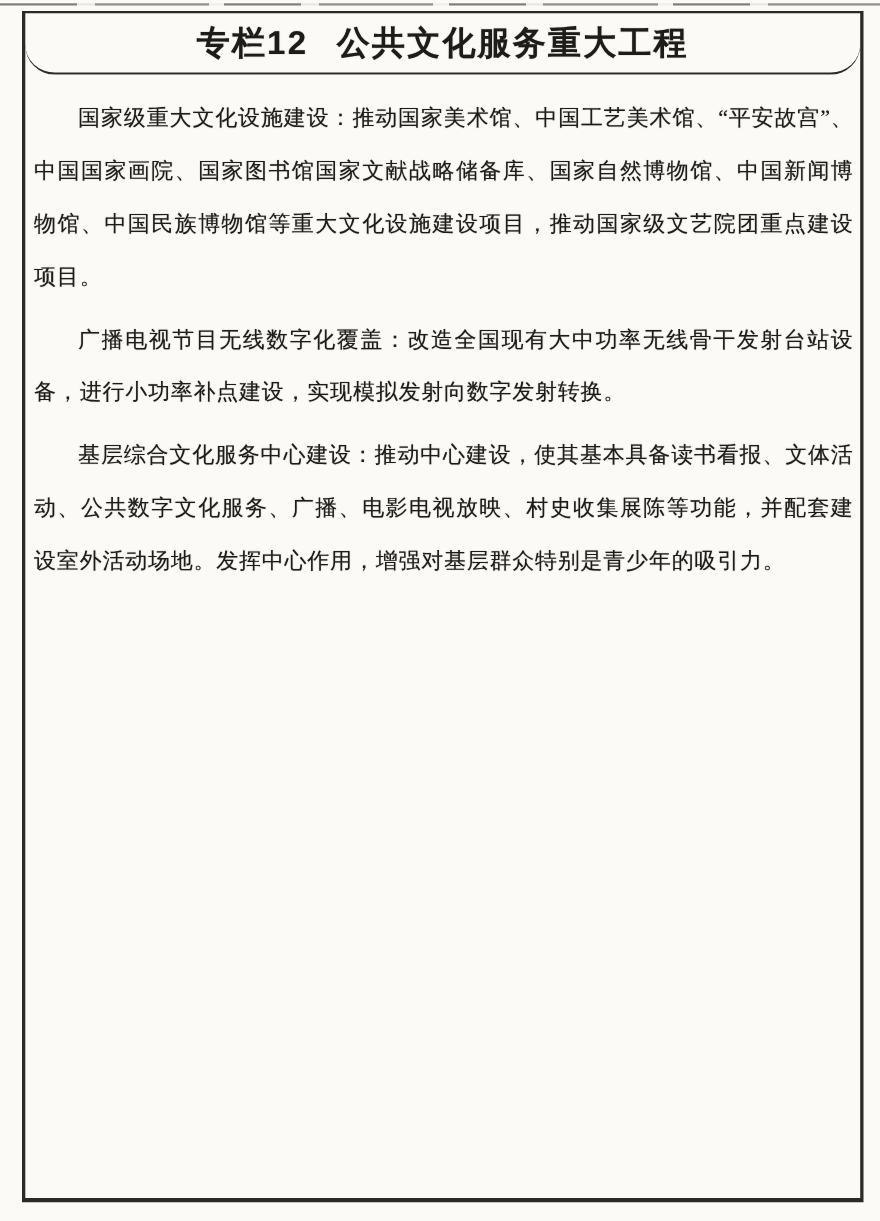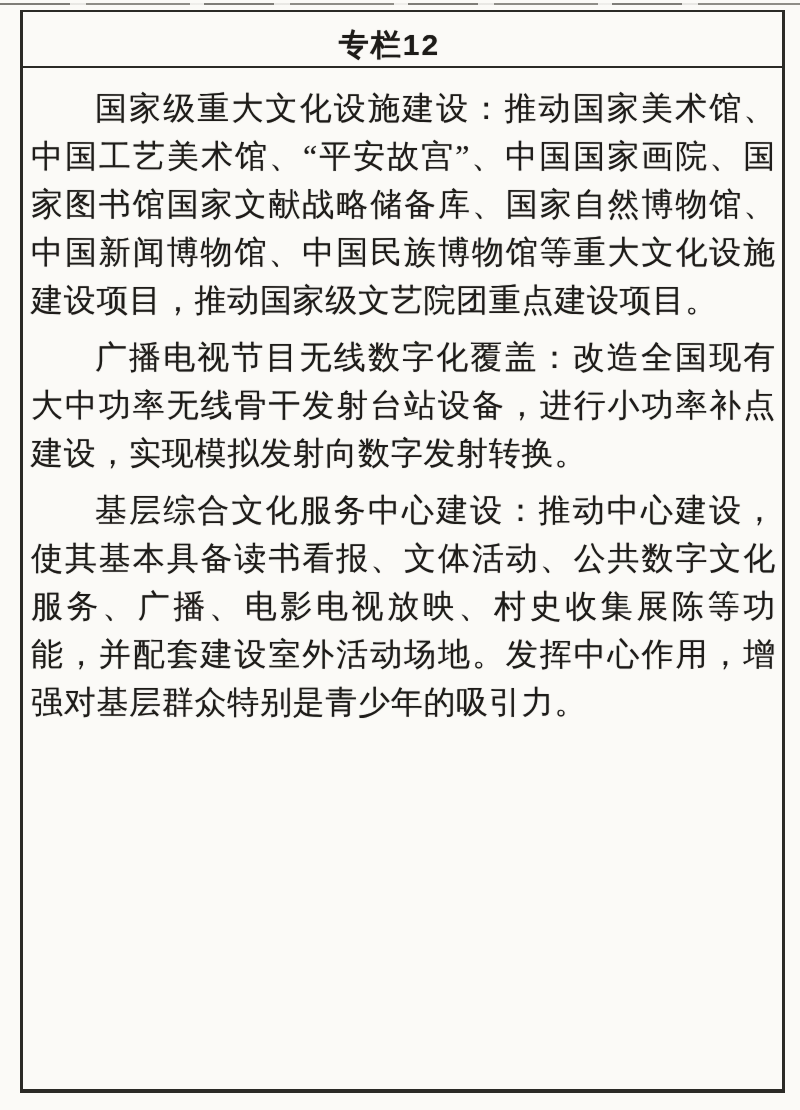--- a/index.html
+++ b/index.html
@@ -40,59 +40,61 @@
     border-style: solid;
     border-color: var(--border, #2b2a26);
     border-width: 2px 3px 4px 3px;
     background: transparent;
   }
   .panel-title {
     height: 56px;
     box-sizing: border-box;
     border-bottom: 2px solid var(--border, #2b2a26);
     display: flex;
-    align-items: flex-end;
+    align-items: center;
     justify-content: center;
     font-family: "Liberation Sans", sans-serif;
     font-weight: bold;
     font-size: 30px;
     letter-spacing: 2px;
     color: var(--ink, #1e1c19);
     text-shadow: 0 0 1px rgba(30, 28, 25, 0.55);
+    border-radius: 27px;
   }
   .title-gap {
     display: inline-block;
     width: 26px;
   }
   .panel-body {
     padding: 16px 6px 0 8px;
   }
   .para {
     margin: 0 0 9px 0;
-    font-size: 32px;
+    font-size: 20px;
     line-height: 48px;
     letter-spacing: 0.7px;
     color: var(--ink, #1e1c19);
     text-align: justify;
     text-justify: inter-character;
     text-indent: 2em;
     text-shadow: 0 0 1px rgba(30, 28, 25, 0.5);
     word-break: break-all;
     font-family: Liberation Serif, serif;
   }
 </style>
 </head>
 <body style="--paper: #fbfaf7; --ink: #1e1c19; --border: #2b2a26;">
 
 <div class="scan-edge-line"></div>
 
 <section class="panel">
   <header class="panel-title">
     <span>专栏12</span>
     <span class="title-gap"></span>
+    <span>公共文化服务重大工程</span>
   </header>
 
   <div class="panel-body">
     <p class="para">国家级重大文化设施建设：推动国家美术馆、中国工艺美术馆、“平安故宫”、中国国家画院、国家图书馆国家文献战略储备库、国家自然博物馆、中国新闻博物馆、中国民族博物馆等重大文化设施建设项目，推动国家级文艺院团重点建设项目。</p>
     <p class="para">广播电视节目无线数字化覆盖：改造全国现有大中功率无线骨干发射台站设备，进行小功率补点建设，实现模拟发射向数字发射转换。</p>
     <p class="para">基层综合文化服务中心建设：推动中心建设，使其基本具备读书看报、文体活动、公共数字文化服务、广播、电影电视放映、村史收集展陈等功能，并配套建设室外活动场地。发挥中心作用，增强对基层群众特别是青少年的吸引力。</p>
   </div>
 </section>
 
 </body></html>

